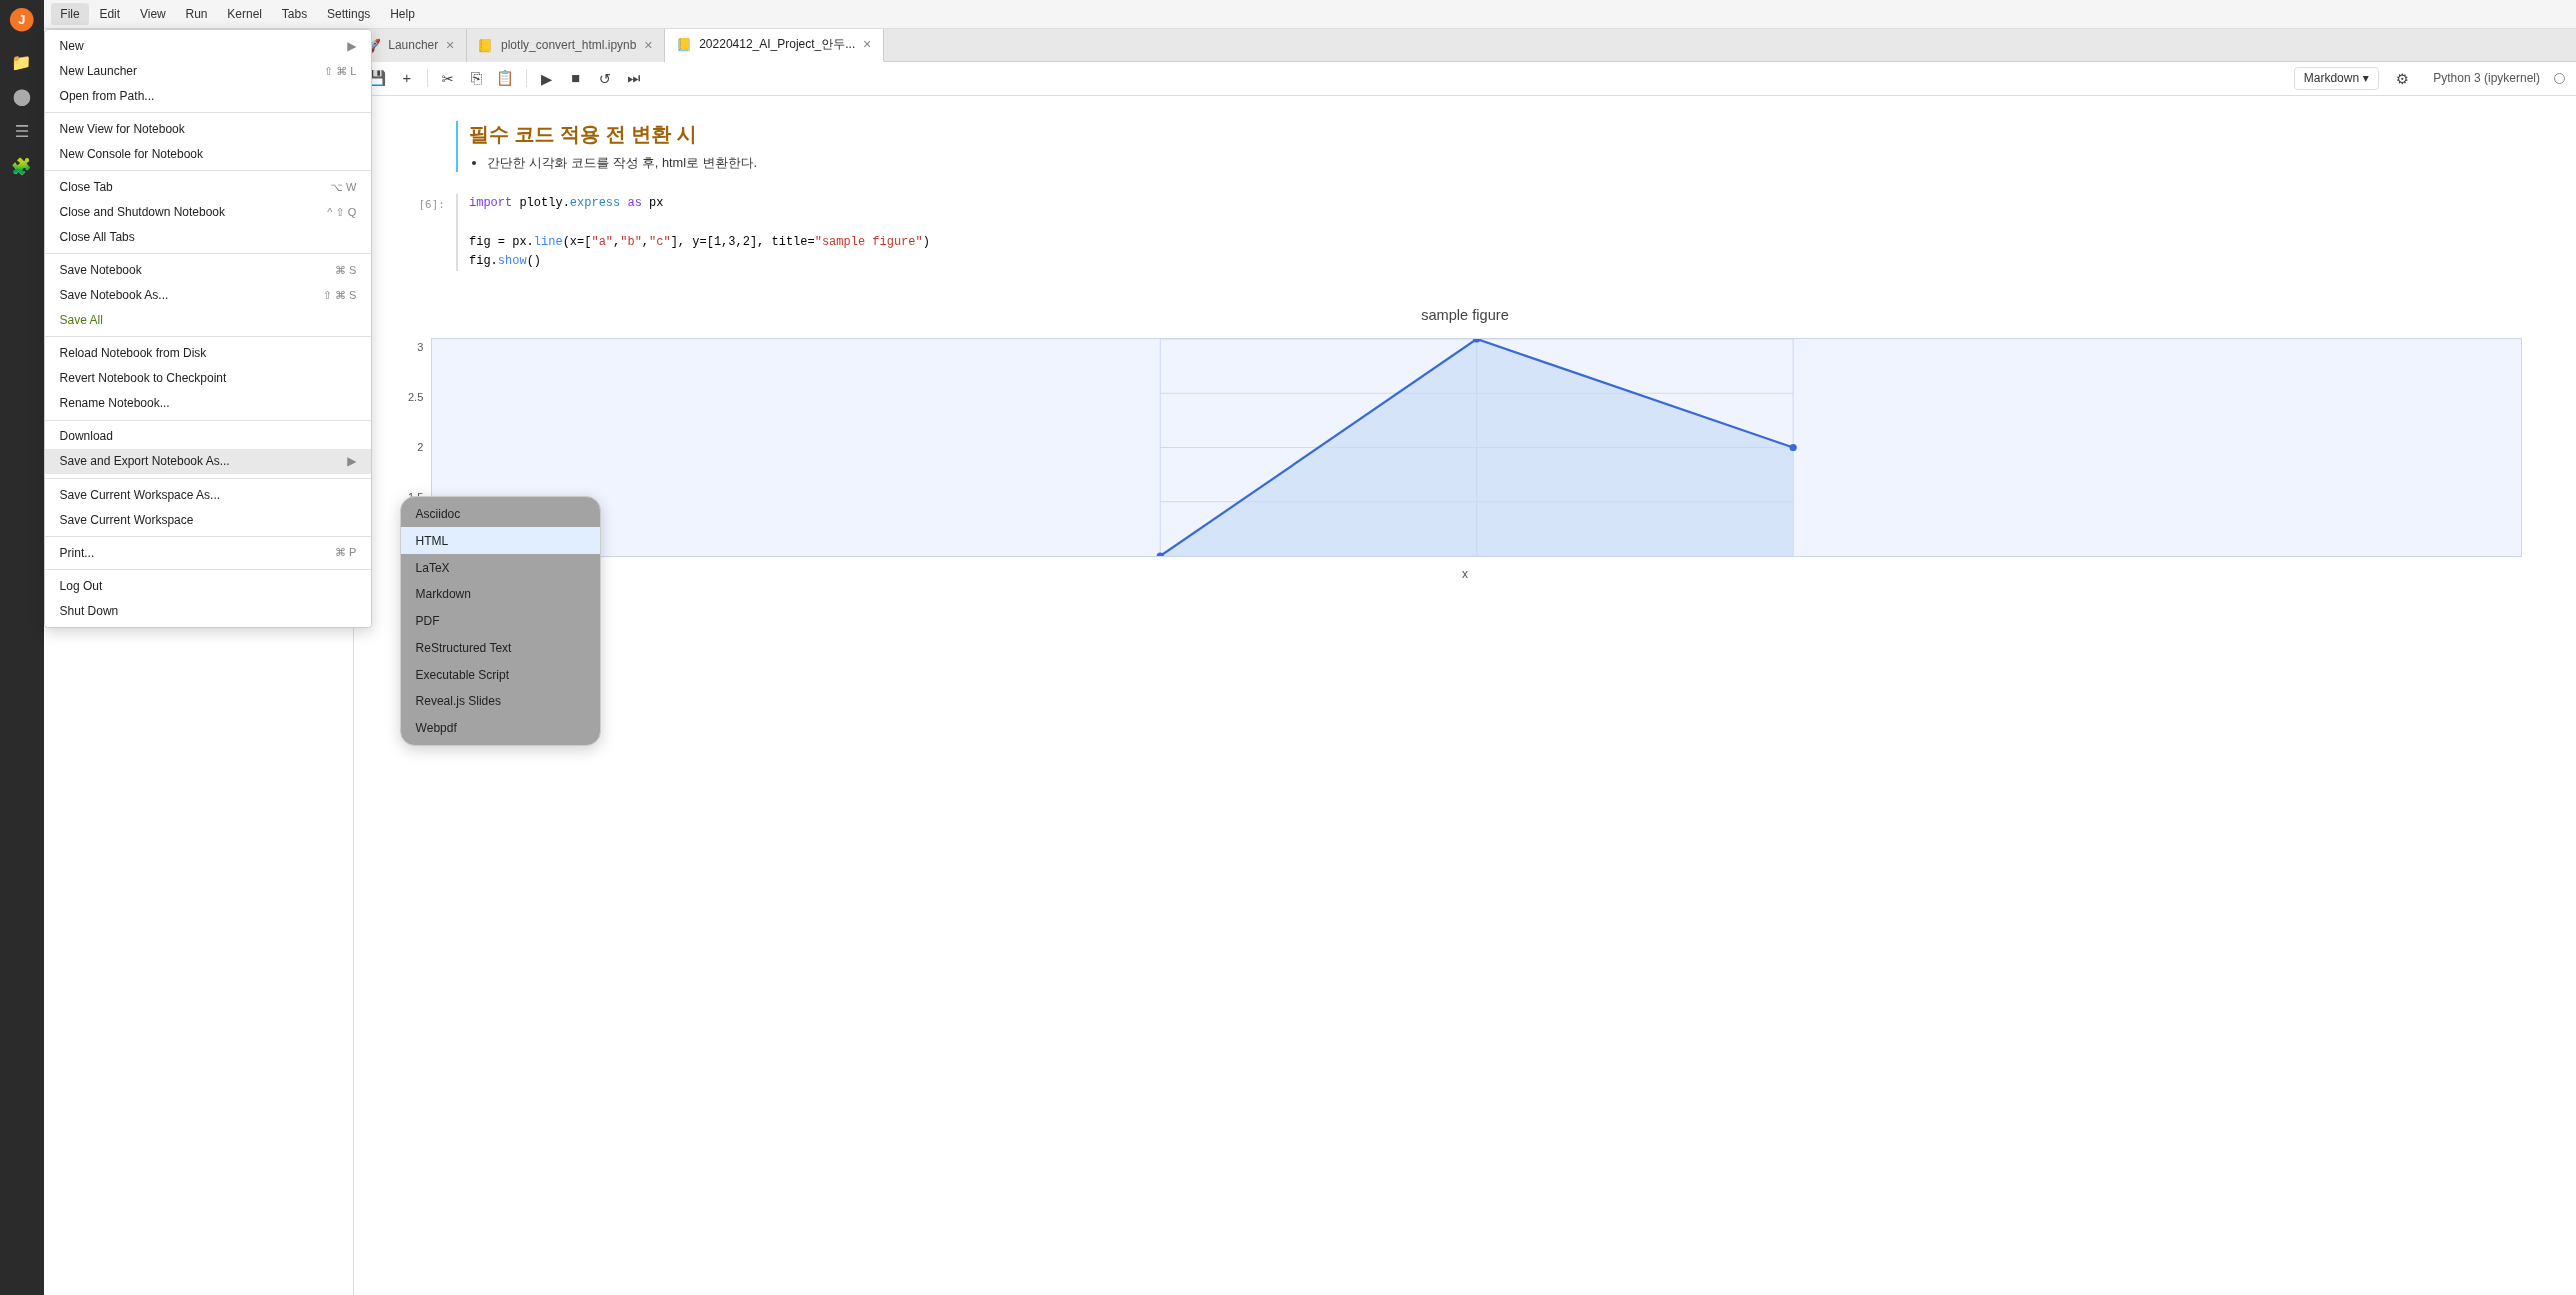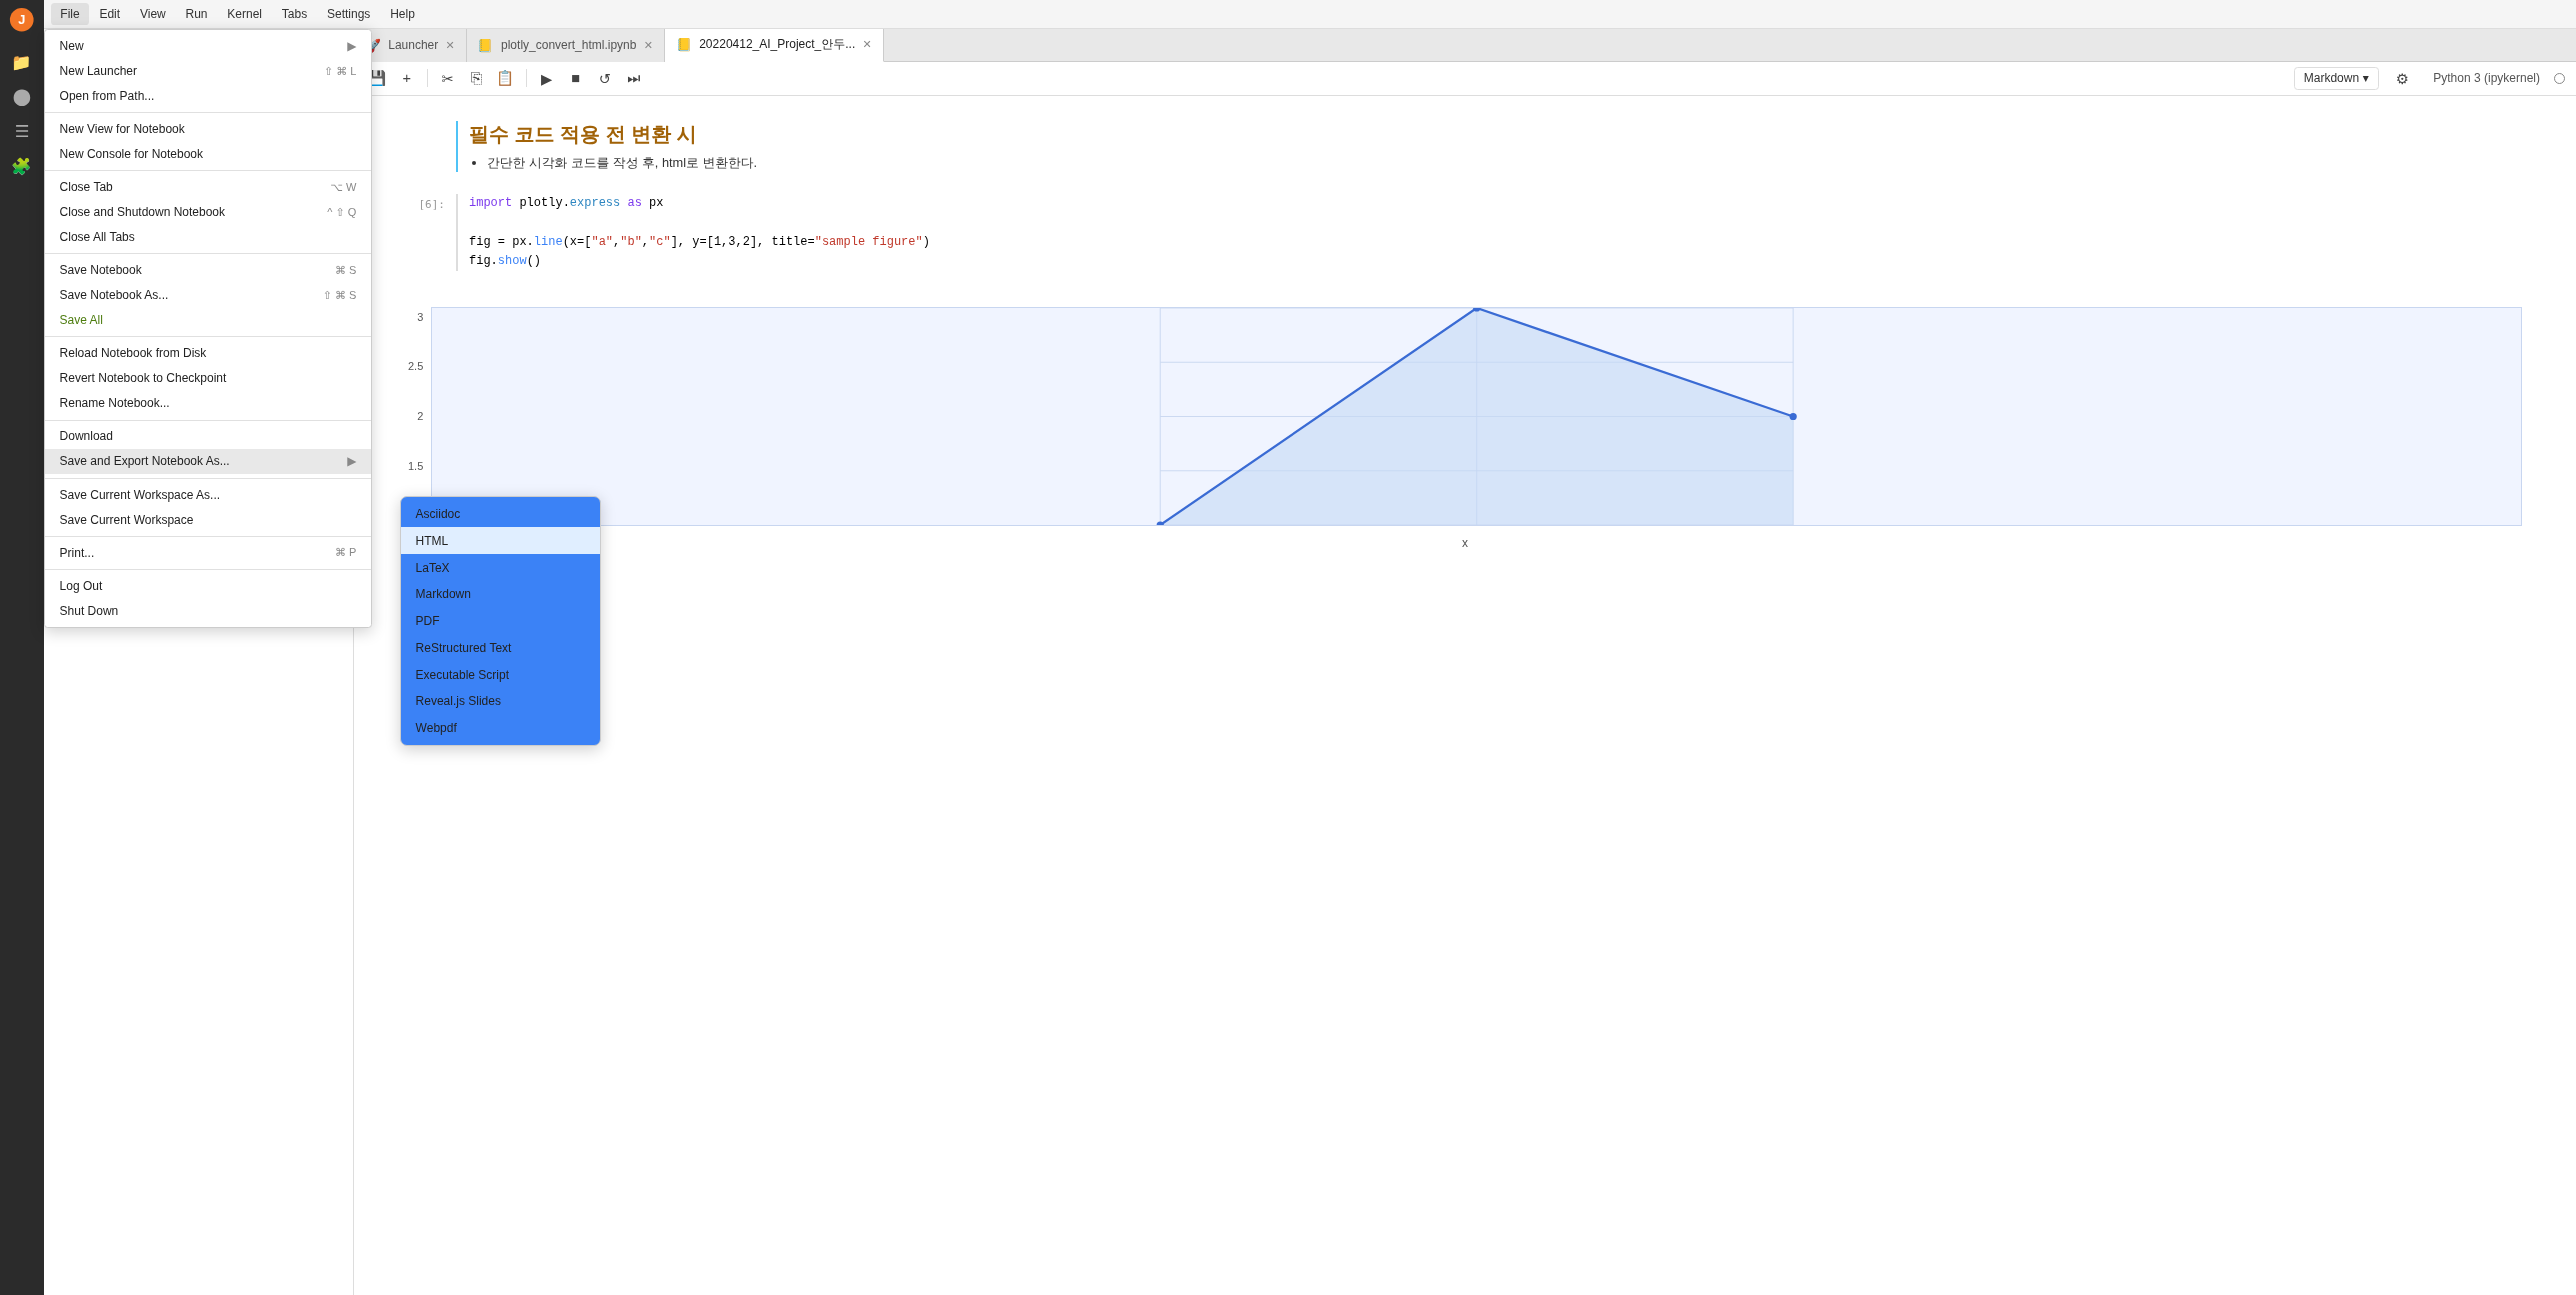--- a/index.html
+++ b/index.html
@@ -96,23 +96,23 @@
     .menu-item-shortcut { color: #888; font-size: 11px; margin-left: 22px; }
     .menu-item-arrow { color: #888; margin-left: 7.3px; }
     .menu-divider { height: 0.9px; background: #e0e0e0; margin: 3.6px 0; }
 
     
     .submenu-dropdown {
       position: fixed;
       top: 496px;
       left: 400px;
       width: 201px;
-      background: #3b82f6;
+      background: #a3a3a3;
       border: 0.9px solid #ccc;
-      border-radius: 7px;
+      border-radius: 15px;
       box-shadow: 0 3.6px 14.6px rgba(0,0,0,0.18);
       z-index: 300;
       padding: 3.6px 0;
     }
     .submenu-item {
       display: flex;
       align-items: center;
       padding: 6.4px 14.6px;
       cursor: pointer;
       font-size: 12px;
@@ -431,20 +431,21 @@
         <div class="cell-body">
           <div class="code-content">
             <span class="kw">import</span> plotly.<span class="attr">express</span> <span class="kw">as</span> px<br><br>
             fig = px.<span class="func">line</span>(x=[<span class="str">"a"</span>,<span class="str">"b"</span>,<span class="str">"c"</span>], y=[1,3,2], title=<span class="str">"sample figure"</span>)<br>
             fig.<span class="func">show</span>()
           </div>
         </div>
       </div>
 
       <div class="chart-container">
+        <div class="chart-title">sample figure</div>
         <div style="display:flex; gap:0; align-items:stretch;">
 
           <div style="display:flex; flex-direction:column; justify-content:space-between; align-items:flex-end; padding-right:7.3px; font-size:11px; color:#555; height:219px; padding-bottom:3.6px; padding-top:3.6px;">
             <span>3</span>
             <span>2.5</span>
             <span>2</span>
             <span>1.5</span>
             <span>1</span>
           </div>
 

